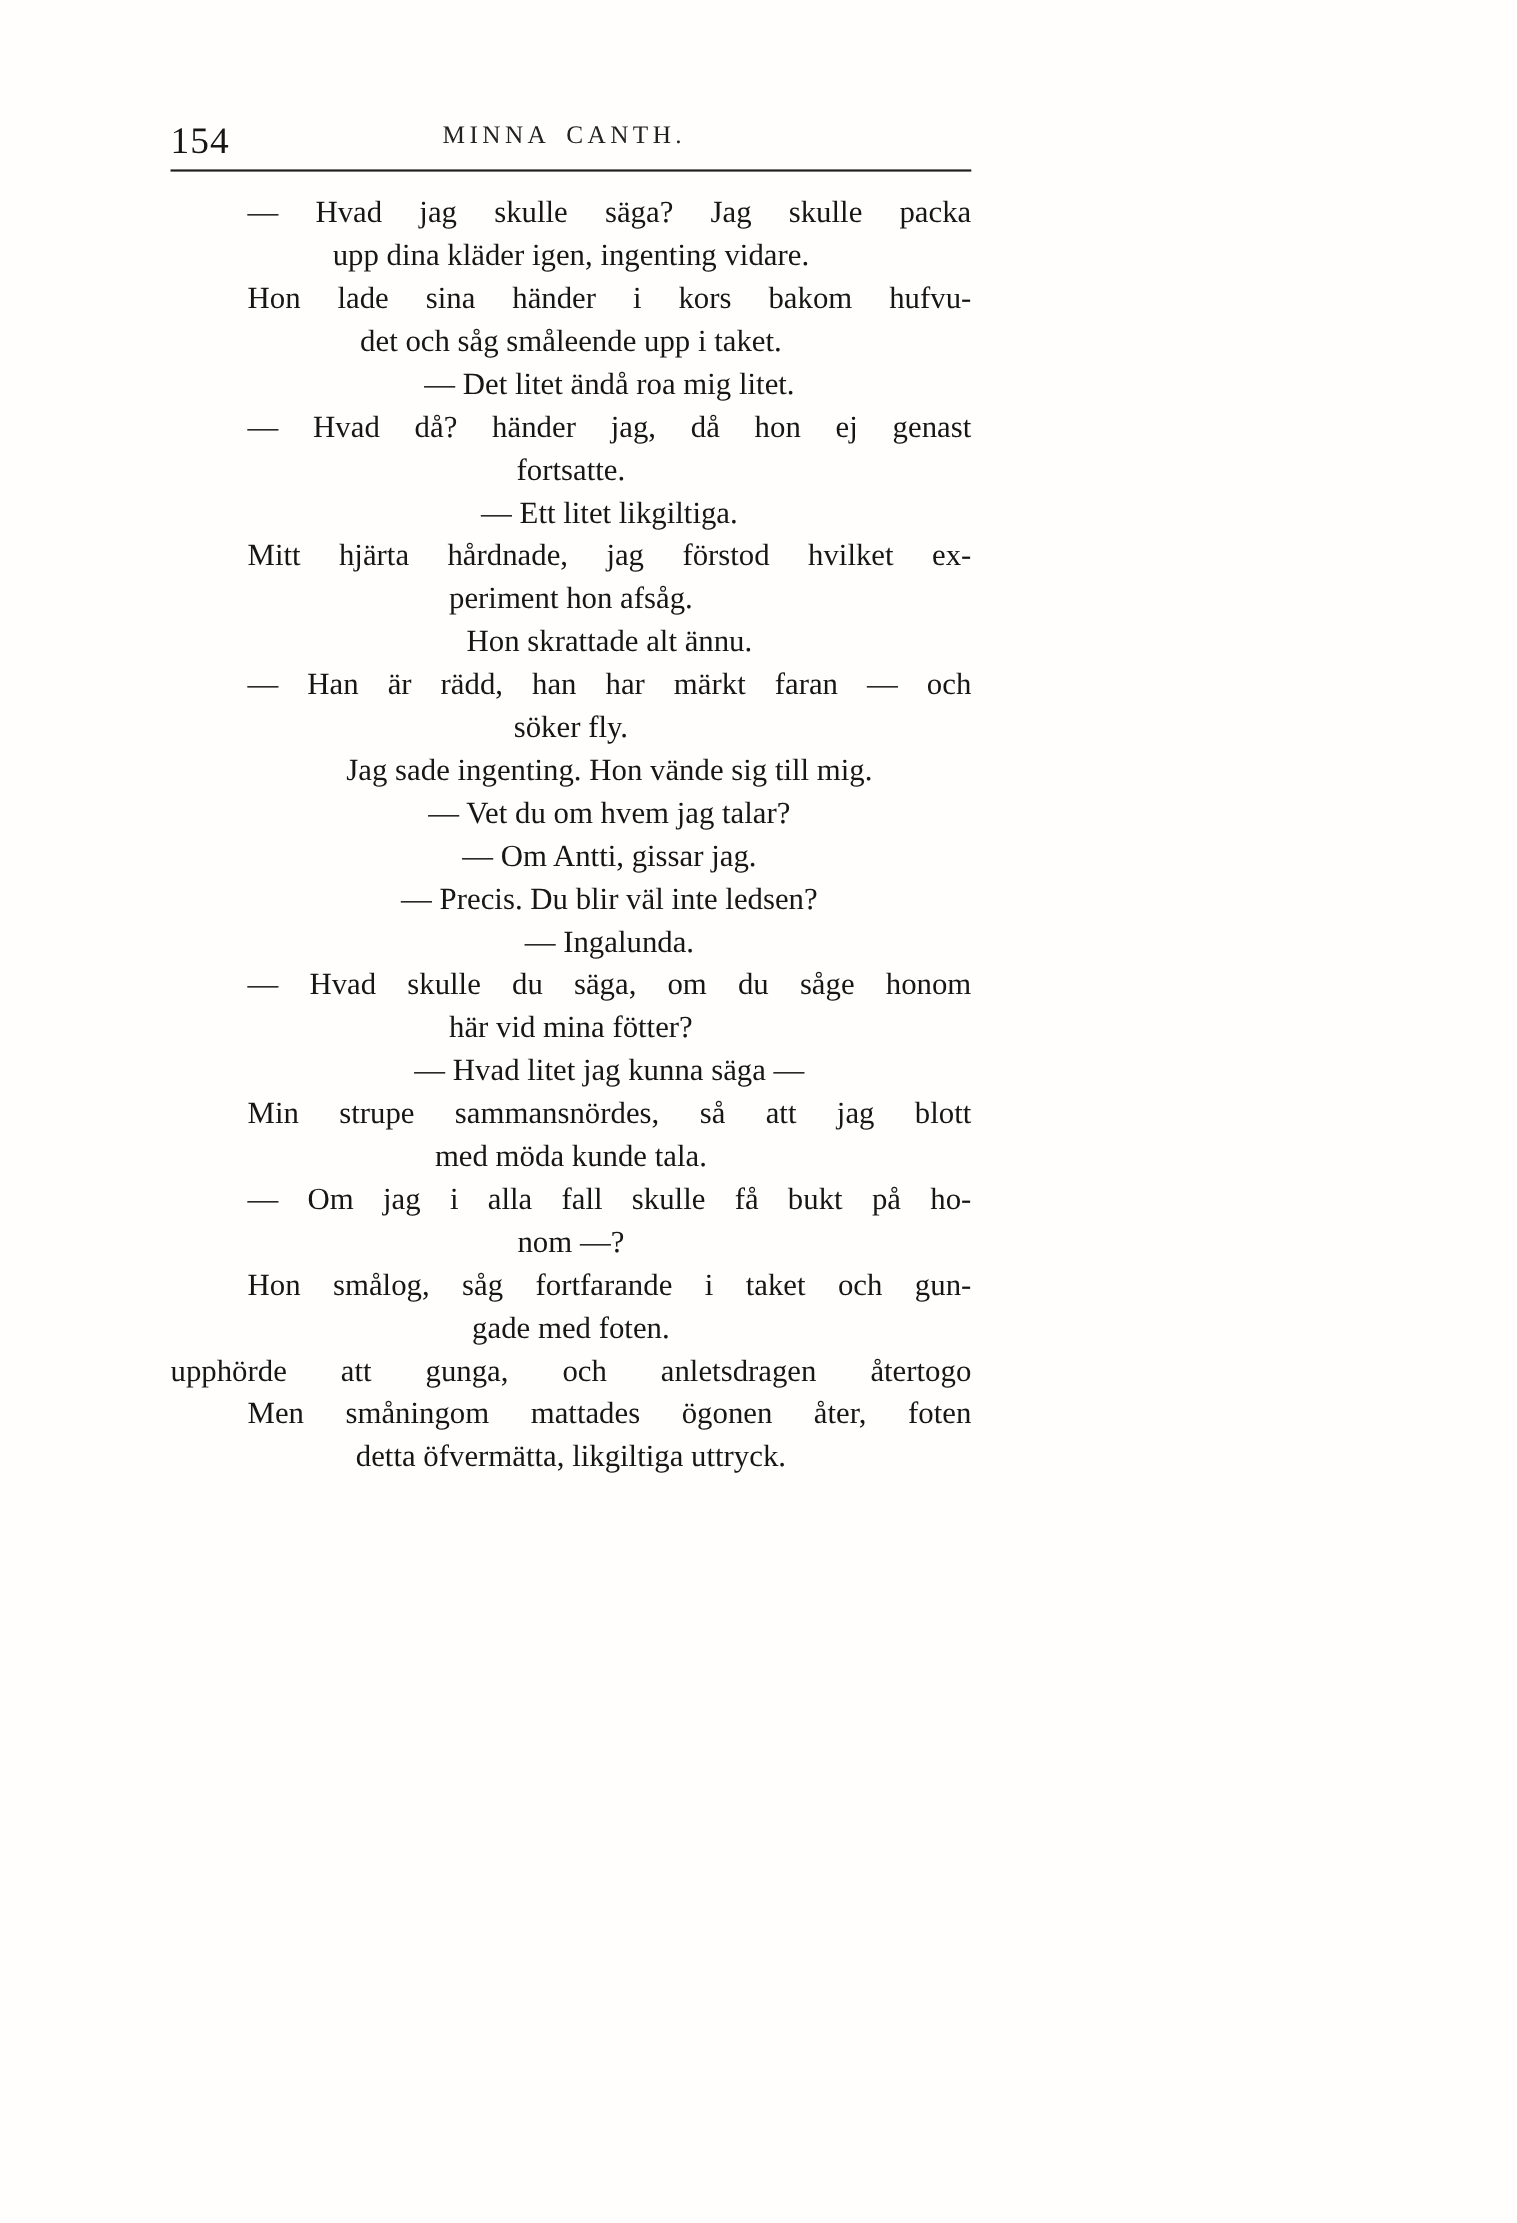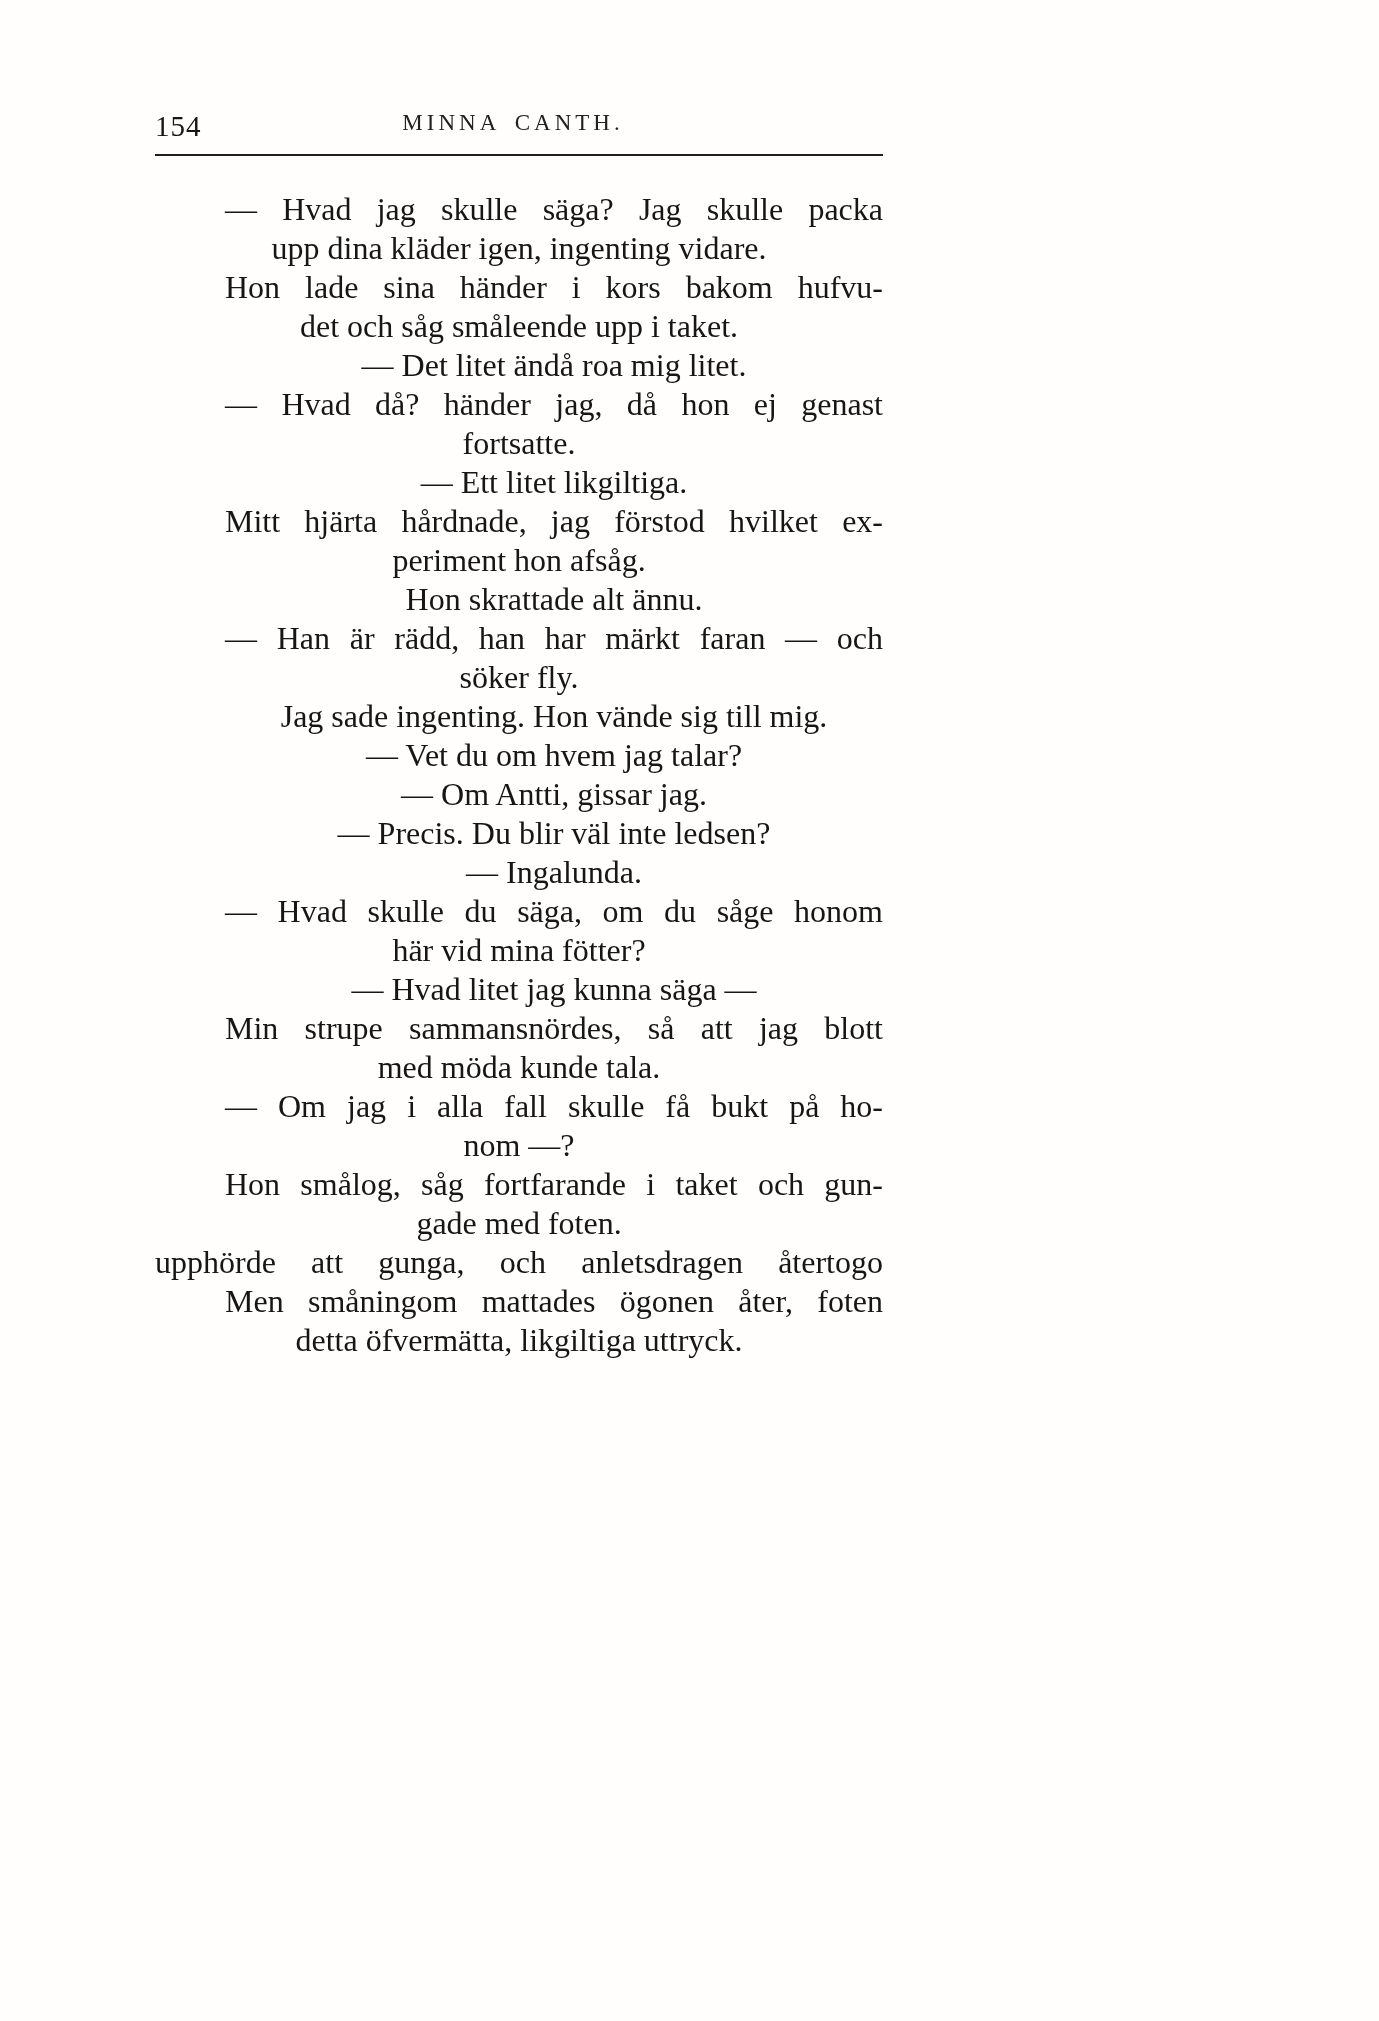--- a/index.html
+++ b/index.html
@@ -26,21 +26,21 @@
   }
 
   .page-header {
     position: relative;
     display: flex;
     align-items: baseline;
     height: 38px;
   }
 
   .page-number {
-    font-size: 29px;
+    font-size: 34px;
     letter-spacing: 1px;
     color: #161616;
   }
 
   .running-title {
     position: absolute;
     left: 0;
     right: 12px;
     text-align: center;
     font-size: 23px;
@@ -49,22 +49,22 @@
     color: #222222;
   }
 
   .header-rule {
     border: none;
     border-top: 2.5px solid #1f1f1f;
     margin-top: 6px;
   }
 
   .text-block {
-    margin-top: 34px;
-    font-size: 32px;
+    margin-top: 18px;
+    font-size: 28px;
     line-height: 39px;
     color: #161616;
   }
 
   .para {
     margin: 0;
   }
 
   .line {
     display: block;

